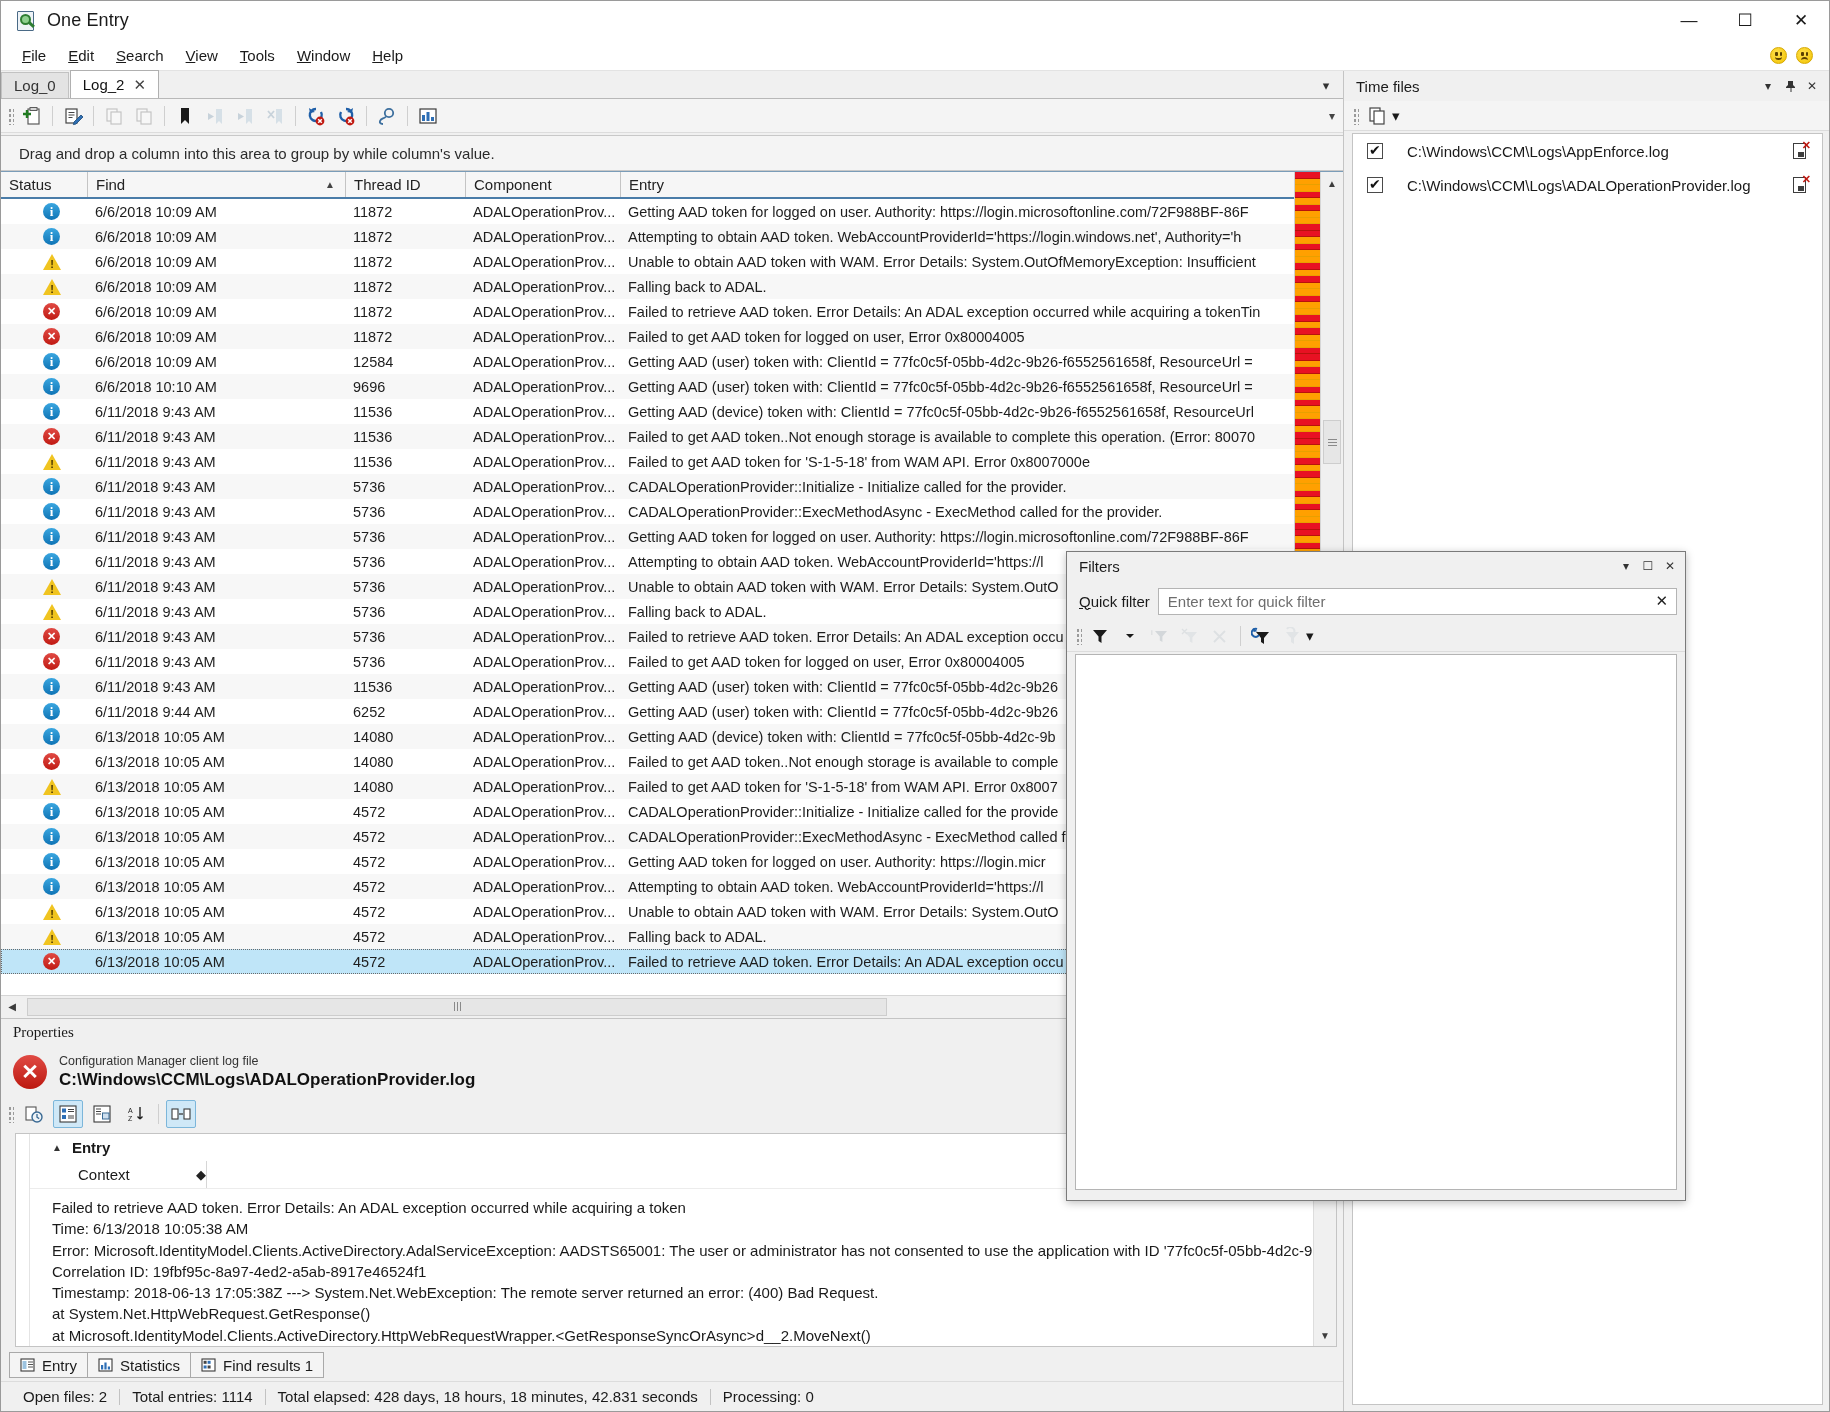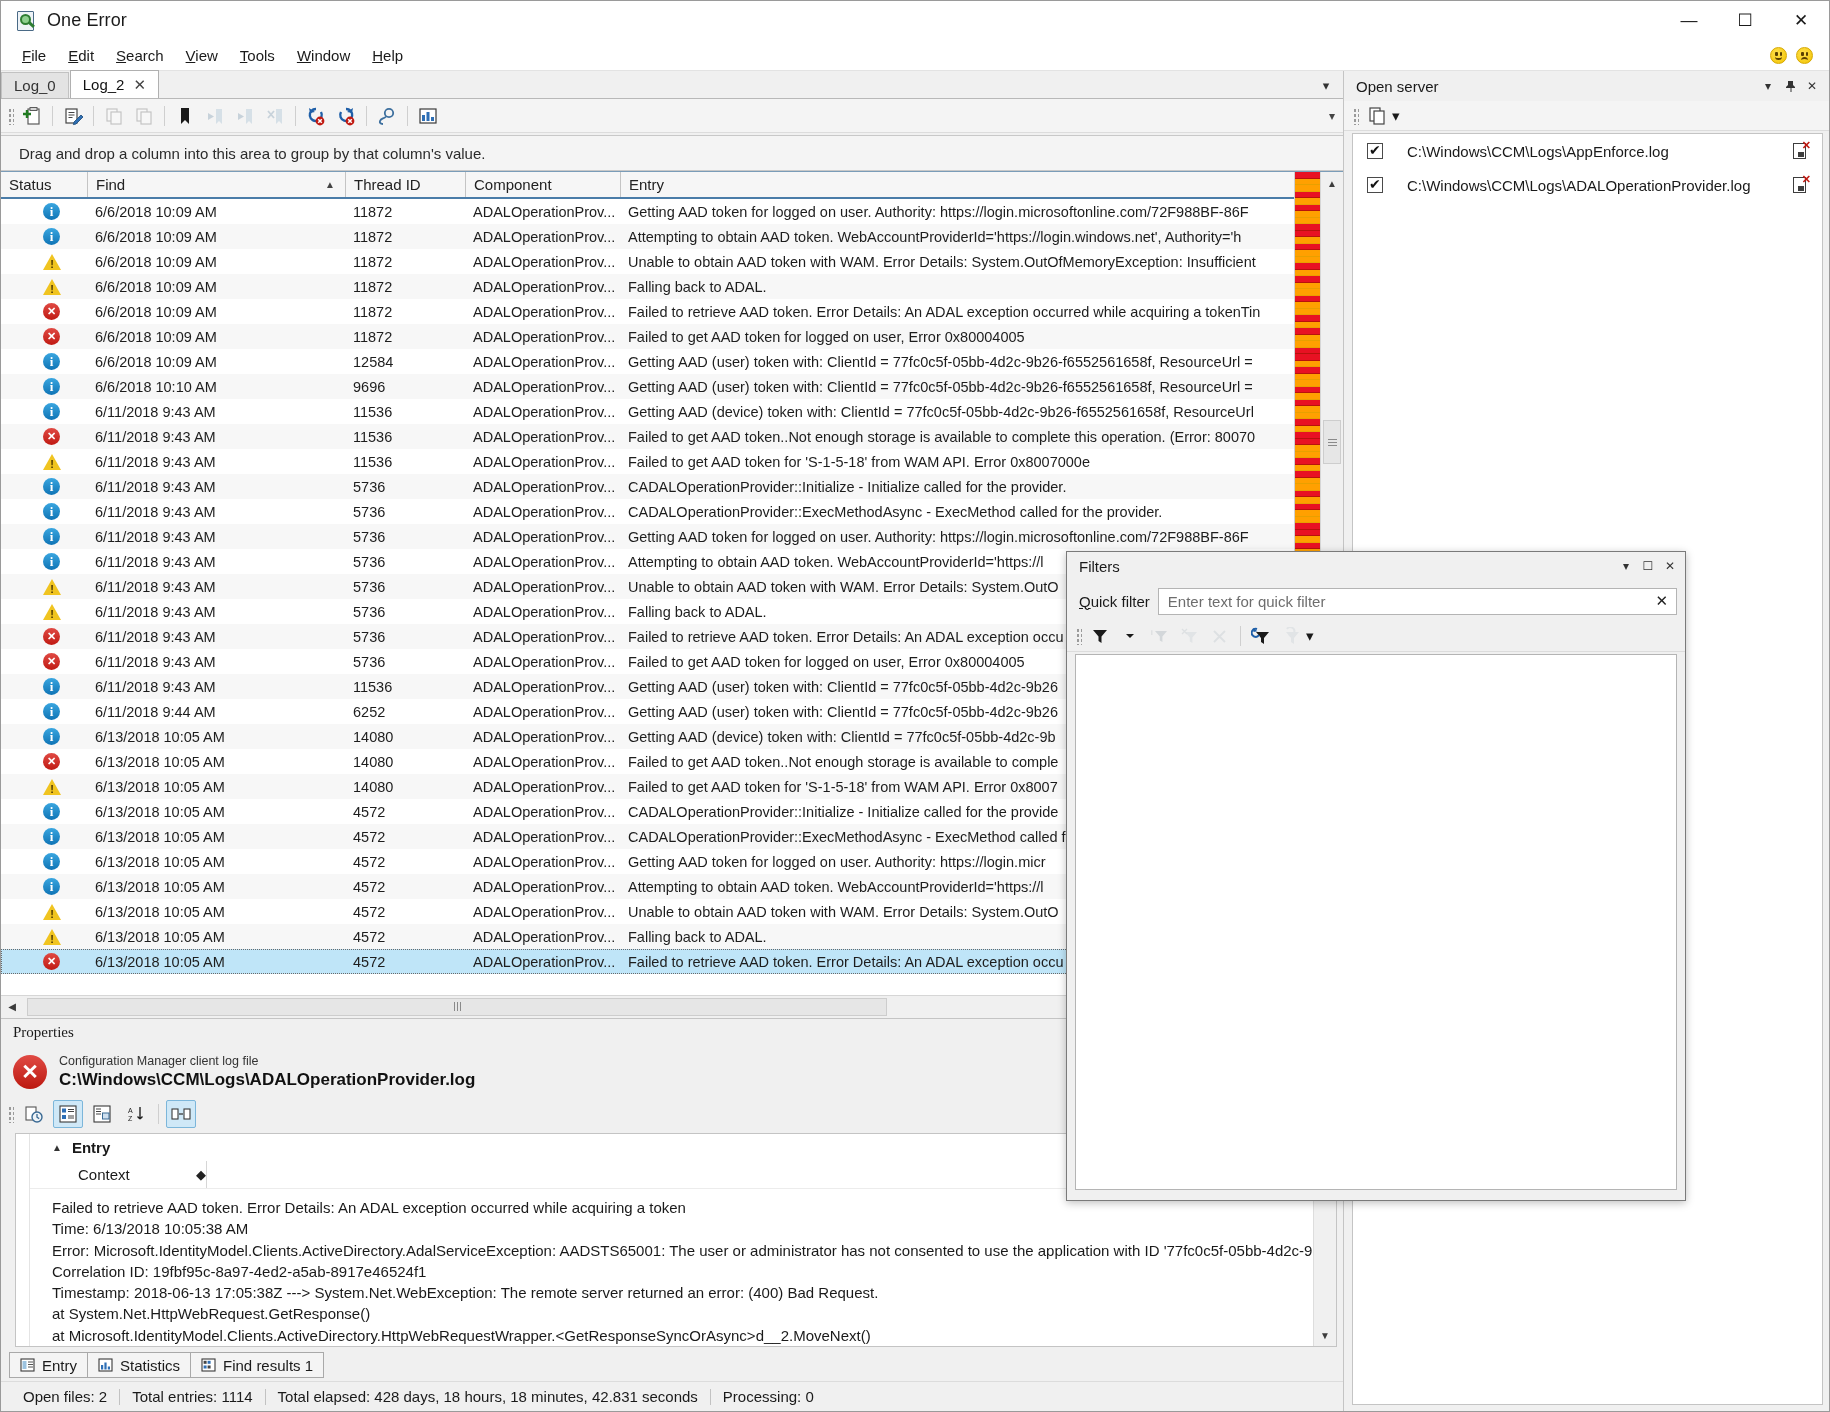--- a/index.html
+++ b/index.html
@@ -300,21 +300,21 @@
 <body>
 
 <div class="app">
 
   <div class="titlebar">
     <div class="title-icon">
       <div class="sheet"></div>
         <div class="glass"></div>
         <div class="handle"></div>
     </div>
-    <div class="title-text">One Error</div>
+    <div class="title-text">One Entry</div>
     <div class="title-spacer"></div>
     <div class="winbtn">—</div>
     <div class="winbtn">☐</div>
     <div class="winbtn close">✕</div>
   </div>
 
   <div class="menubar">
     <div class="menu-item"><u>F</u>ile</div>
     <div class="menu-item"><u>E</u>dit</div>
     <div class="menu-item"><u>S</u>earch</div>
@@ -436,21 +436,21 @@
               <rect x="2" y="3" width="16" height="14" fill="#fff" stroke="#3a3a3a" stroke-width="1.2"></rect>
               <rect x="4" y="9" width="3" height="6" fill="#2f6fb5"></rect>
               <rect x="8.5" y="6" width="3" height="9" fill="#2f6fb5"></rect>
               <rect x="13" y="11" width="3" height="4" fill="#2f6fb5"></rect>
             </svg>
         </div>
         <div class="tsmore">▾</div>
       </div>
 
       <div class="grouparea">
-        <span>Drag and drop a column into this area to group by that column's value.</span>
+        <span>Drag and drop a column into this area to group by while column's value.</span>
       </div>
 
       <div class="grid-wrap">
         <div class="grid-scroll-host">
           <div class="gridhead">
             <div class="gh c-status">Status</div>
             <div class="gh c-time">
               <span>Find</span>
               <span class="sortarrow">▲</span>
             </div>
@@ -987,21 +987,21 @@
         <div class="sb-item">Total entries: 1114</div>
         <div class="sb-div"></div>
         <div class="sb-item">Total elapsed: 428 days, 18 hours, 18 minutes, 42.831 seconds</div>
         <div class="sb-div"></div>
         <div class="sb-item">Processing: 0</div>
       </div>
     </div>
 
     <div class="rightdock">
       <div class="dockhead">
-        <div class="t">Open server</div>
+        <div class="t">Time files</div>
         <div class="dockbtn">▾</div>
         <div class="dockbtn">
           <svg width="13" height="13" viewBox="0 0 13 13">
               <path d="M4 1h5v4l2 2v1H7.5v4h-1V8H2V7l2-2z" fill="#333"></path>
             </svg>
         </div>
         <div class="dockbtn">✕</div>
       </div>
       <div class="of-toolstrip">
         <div class="grip"></div>

